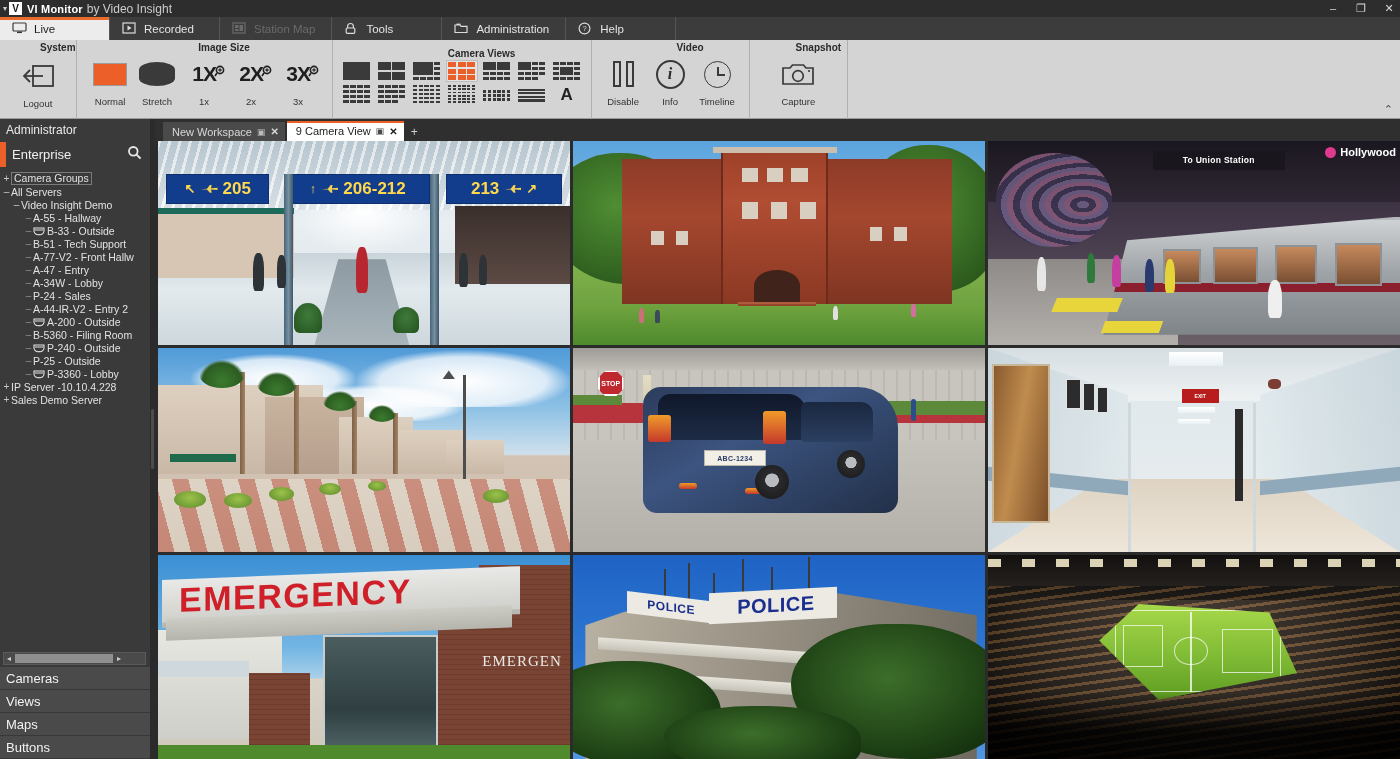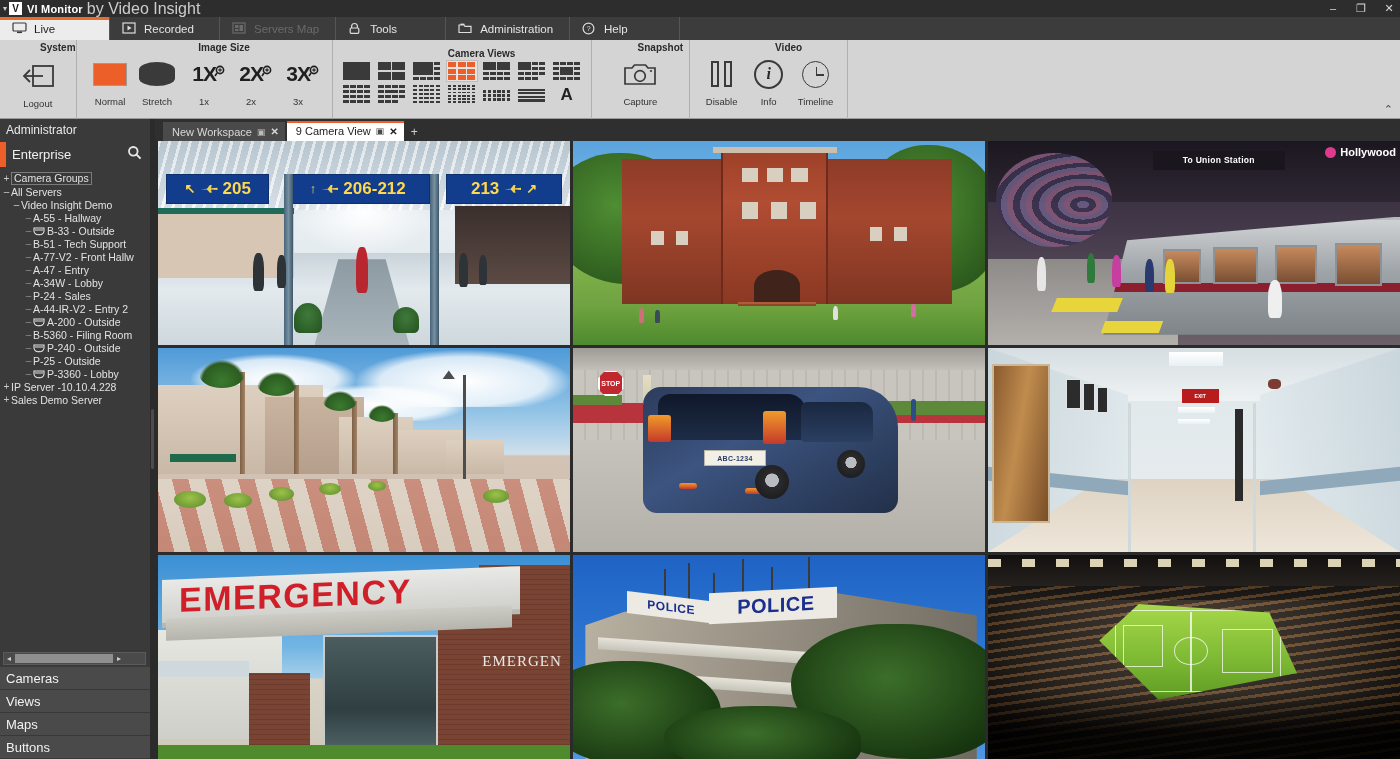--- a/index.html
+++ b/index.html
@@ -17,21 +17,21 @@
     height: 17px; background: #2d2d2d; display: flex; align-items: center;
     padding-left: 3px; flex: none; position: relative;
   }
   .tb-caret { color: #cfcfcf; font-size: 8px; margin-right: 2px; }
   .tb-logo {
     width: 13px; height: 13px; background: #ffffff; color: #1a1a1a;
     font-size: 10px; font-weight: bold; display: flex; align-items: center;
     justify-content: center; margin-right: 5px; line-height: 1;
   }
   .tb-title { color: #ffffff; font-size: 11px; font-weight: bold; letter-spacing: .2px; }
-  .tb-sub { color: #cccccc; font-size: 16px; font-weight: normal; margin-left: 4px; }
+  .tb-sub { color: #cccccc; font-size: 12px; font-weight: normal; margin-left: 4px; }
   .tb-controls { position: absolute; right: 4px; top: 0; height: 17px; display: flex; align-items: center; gap: 14px; }
   .tb-btn { color: #d8d8d8; font-size: 11px; line-height: 1; cursor: default; width: 14px; text-align: center; }
 
   
   .menubar { height: 23px; background: #3c3c3c; display: flex; flex: none; position: relative; }
   .menutab {
     display: flex; align-items: center; gap: 7px; padding: 0 16px 0 12px;
     color: #e4e4e4; font-size: 11.5px; border-right: 1px solid #555;
     position: relative; min-width: 110px;
   }
@@ -310,21 +310,21 @@
     </div>
     <div class="menutab disabled">
       <span class="mi">
         <svg width="14" height="12" viewBox="0 0 14 12">
             <rect x="1" y="1" width="12" height="10" fill="none" stroke="#6a6a6a" stroke-width="1.2"></rect>
             <rect x="3" y="3" width="3.5" height="3" fill="#6a6a6a"></rect>
             <rect x="7.5" y="3" width="3.5" height="6" fill="#6a6a6a"></rect>
             <rect x="3" y="7" width="3.5" height="2" fill="#6a6a6a"></rect>
           </svg>
       </span>
-      <span>Servers Map</span>
+      <span>Station Map</span>
     </div>
     <div class="menutab">
       <span class="mi">
         <svg width="13" height="13" viewBox="0 0 13 13">
             <path d="M3.6 6V4.4a2.9 2.9 0 0 1 5.8 0V6" fill="none" stroke="#dcdcdc" stroke-width="1.2"></path>
             <rect x="2.2" y="6" width="8.6" height="5.3" rx="1" fill="none" stroke="#dcdcdc" stroke-width="1.2"></rect>
           </svg>
       </span>
       <span>Tools</span>
     </div>
@@ -645,59 +645,59 @@
                 <i></i>
               </div>
             </div>
           <div class="vcell">
               <span class="vletter">A</span>
             </div>
         </div>
       </div>
     </div>
 
+    <div class="rgroup" style="padding:2px 8px 0 8px;">
+      <div class="rgroup-title">Video</div>
+      <div class="rgroup-body">
+        <div class="ritem">
+          <div class="glyph">
+              <div class="pausebars">
+                <i></i>
+                <i></i>
+              </div>
+            </div>
+          <div class="rlabel">Disable</div>
+        </div>
+        <div class="ritem">
+          <div class="glyph">
+              <div class="circ-icon">i</div>
+            </div>
+          <div class="rlabel">Info</div>
+        </div>
+        <div class="ritem">
+          <div class="glyph">
+              <div class="clock-icon"></div>
+            </div>
+          <div class="rlabel">Timeline</div>
+        </div>
+      </div>
+    </div>
+
     <div class="rgroup" style="padding:2px 6px 0 6px;">
       <div class="rgroup-title">Snapshot</div>
       <div class="rgroup-body">
         <div class="ritem">
           <div class="glyph">
             <svg class="camicon" viewBox="0 0 34 26">
                 <path d="M2 7h7l2.5-3h11L25 7h7v16H2z" fill="none" stroke="#3a3a3a" stroke-width="1.7"></path>
                 <circle cx="17" cy="15" r="5.3" fill="none" stroke="#3a3a3a" stroke-width="1.7"></circle>
                 <circle cx="28" cy="10" r="1.1" fill="#3a3a3a"></circle>
               </svg>
           </div>
           <div class="rlabel">Capture</div>
-        </div>
-      </div>
-    </div>
-
-    <div class="rgroup" style="padding:2px 8px 0 8px;">
-      <div class="rgroup-title">Video</div>
-      <div class="rgroup-body">
-        <div class="ritem">
-          <div class="glyph">
-              <div class="pausebars">
-                <i></i>
-                <i></i>
-              </div>
-            </div>
-          <div class="rlabel">Disable</div>
-        </div>
-        <div class="ritem">
-          <div class="glyph">
-              <div class="circ-icon">i</div>
-            </div>
-          <div class="rlabel">Info</div>
-        </div>
-        <div class="ritem">
-          <div class="glyph">
-              <div class="clock-icon"></div>
-            </div>
-          <div class="rlabel">Timeline</div>
         </div>
       </div>
     </div>
 
     <div class="ribbon-collapse">⌃</div>
   </div>
 
   <div class="body">
 
     <div class="sidebar">

